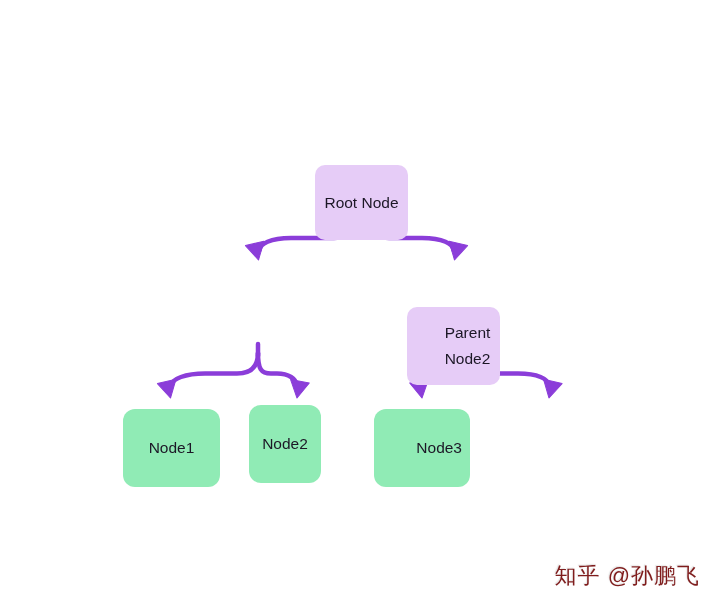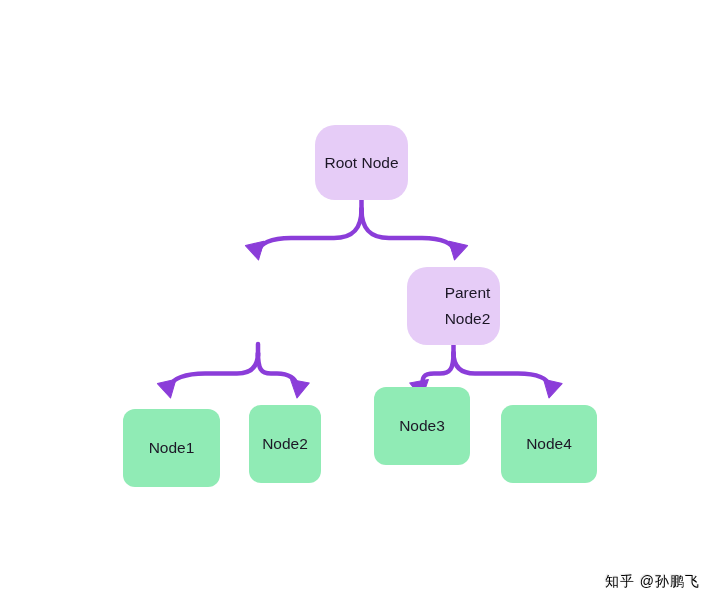--- a/index.html
+++ b/index.html
@@ -26,42 +26,43 @@
     align-items: center;
     justify-content: center;
     text-align: center;
     font-size: 15.5px;
     line-height: 26px;
     color: #1c1726;
     padding: 6px 8px;
   }
   .node-purple {
     background: #E6CCF7;
-    border-radius: 20px;
+    border-radius: 10px;
+    margin-top: 40px;
   }
   .node-green {
     background: #90EBB5;
     border-radius: 12px;
   }
 
   #node-root    { left: 315px; top: 125px; width: 93px; height: 75px; }
   #node-parent1 { left: 211px; top: 267px; width: 94px; height: 78px; }
   #node-parent2 { left: 407px; top: 267px; width: 93px; height: 78px; padding-left: 36px; }
   #node-leaf1   { left: 123px; top: 409px; width: 97px; height: 78px; }
   #node-leaf2   { left: 249px; top: 405px; width: 72px; height: 78px; }
-  #node-leaf3   { left: 374px; top: 387px; width: 96px; height: 78px; }
+  #node-leaf3   { left: 374px; top: 409px; width: 96px; height: 78px; justify-content: flex-end; }
   #node-leaf4   { left: 501px; top: 405px; width: 96px; height: 78px; }
 
   .watermark {
     position: absolute;
     right: 20px;
     bottom: 16px;
-    font-size: 14px;
+    font-size: 22px;
     letter-spacing: 1px;
-    color: #000000;
+    color: #7f1d1d;
     text-shadow: 1px 1px 1px rgba(255,255,255,0.95), -1px -1px 1px rgba(150,150,150,0.25);
     user-select: none;
   }
 
   .edge-stroke {
     fill: none;
     stroke: #8B3DD9;
     stroke-width: 4.5px;
     stroke-linecap: round;
   }
@@ -124,18 +125,15 @@
   </div>
 
   <div id="node-leaf2" class="node node-green">
     <span>Node2</span>
   </div>
 
   <div id="node-leaf3" class="node node-green">
     <span>Node3</span>
   </div>
 
-  <div id="node-leaf4" class="node node-green">
-    <span>Node4</span>
-  </div>
 
   <div class="watermark">知乎 @孙鹏飞</div>
 </div>
 
 </body></html>

